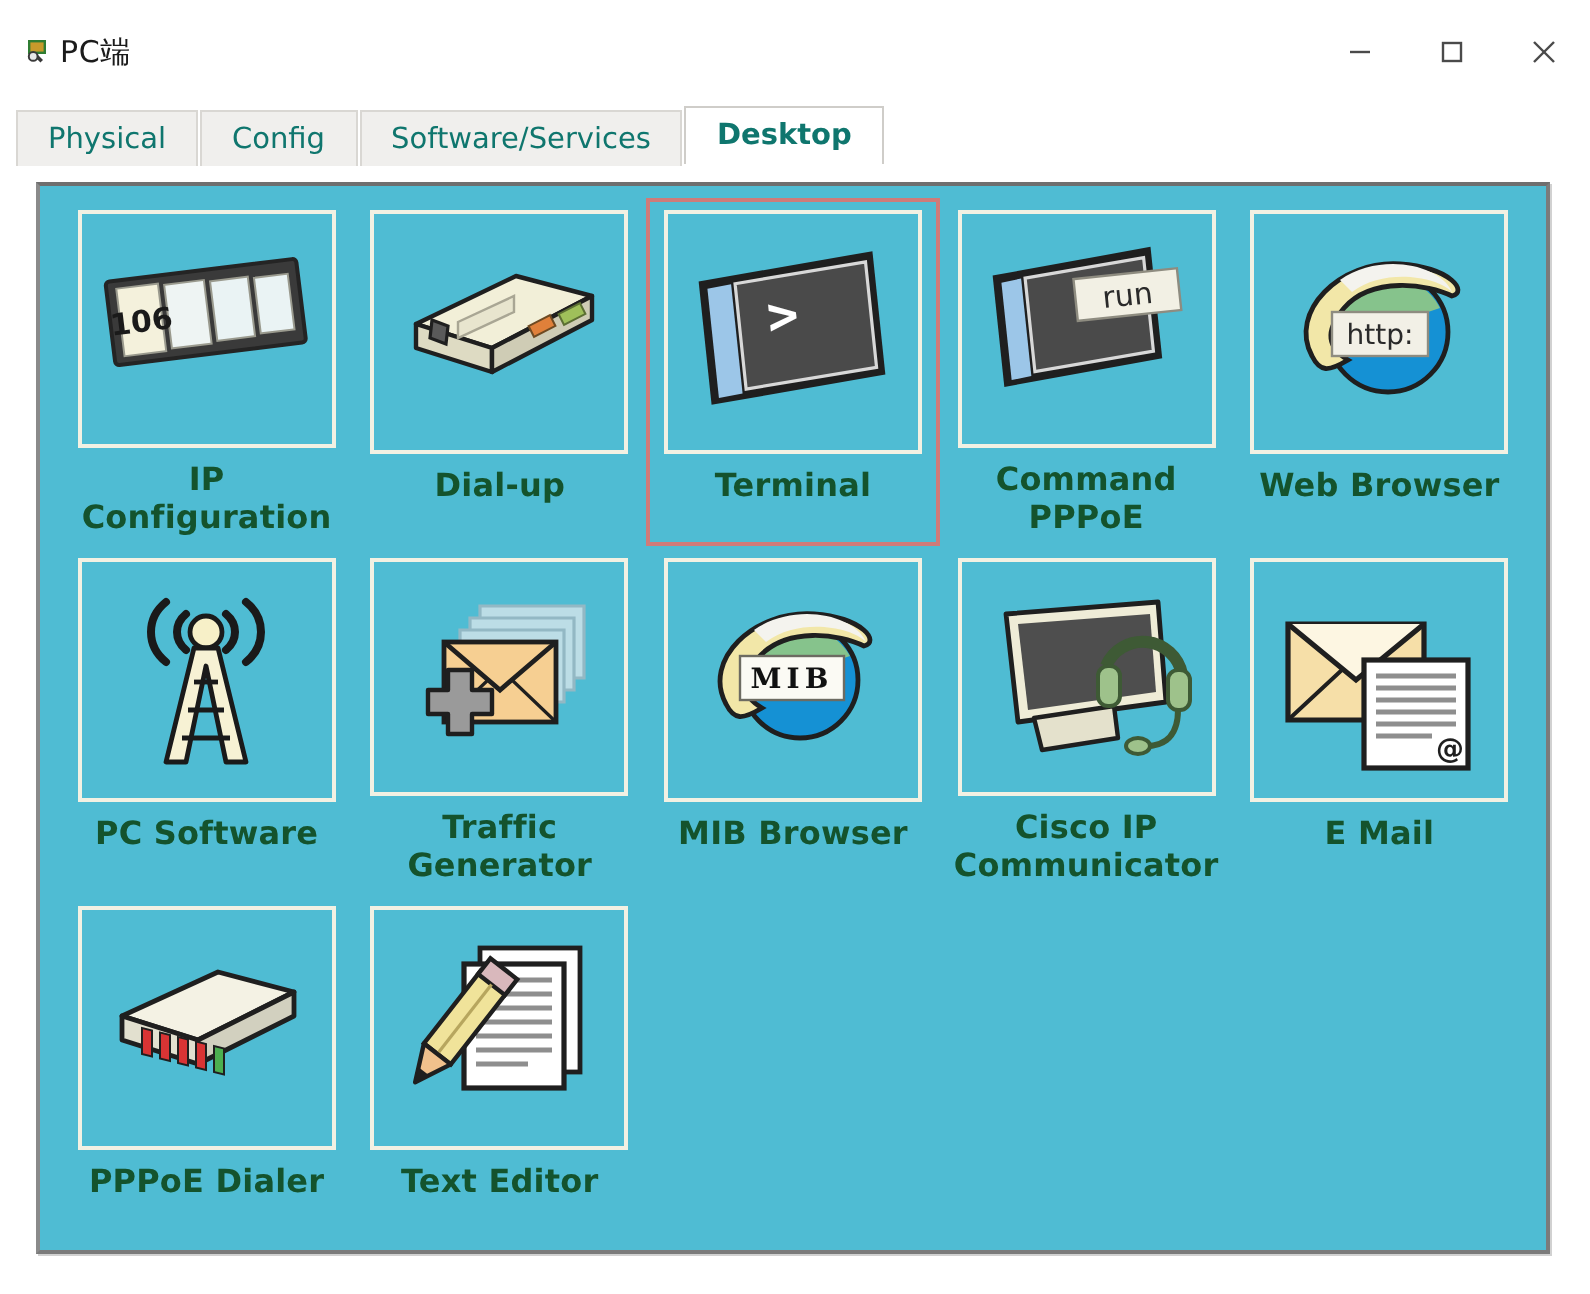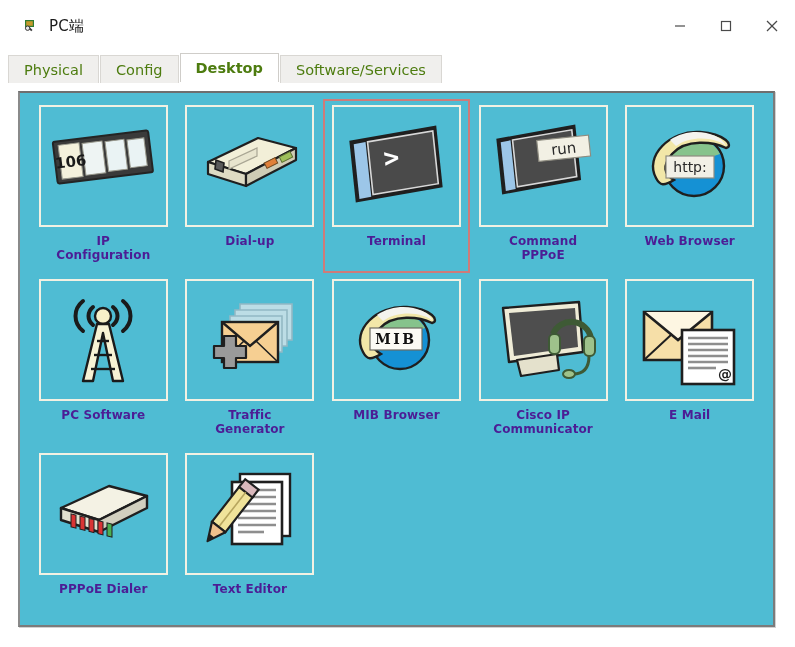--- a/index.html
+++ b/index.html
@@ -18,22 +18,21 @@
   .titlebar {
     position: relative;
     height: 52px;
     background: #ffffff;
     display: flex;
     align-items: center;
   }
   .title-left {
     display: flex;
     align-items: center;
-    padding-left: 23px;
-    gap: 8px;
+    padding-left: 12px;
   }
   .app-icon {
     width: 18px;
     height: 18px;
     position: relative;
     flex: none;
   }
   .app-icon svg { display: block; }
   .title-text {
     font-size: 15px;
@@ -71,21 +70,21 @@
     padding-left: 8px;
     display: flex;
     align-items: flex-end;
     box-sizing: border-box;
   }
   .tab {
     height: 28px;
     line-height: 28px;
     padding: 0 15px;
     font-size: 14.5px;
-    color: #4d7c0f;
+    color: #0f766e;
     background: #f0efed;
     border: 1px solid #d9d7d3;
     border-bottom: none;
     box-sizing: border-box;
     white-space: nowrap;
     cursor: default;
     margin-right: 1px;
     position: relative;
     top: 1px;
   }
@@ -149,23 +148,23 @@
     border: 2px solid #f2f1e3;
     box-sizing: border-box;
     display: flex;
     align-items: center;
     justify-content: center;
     position: relative;
   }
   .iconbox svg { display: block; }
   .cell-label {
     margin-top: 7px;
-    font-size: 12px;
+    font-size: 16px;
     font-weight: bold;
-    color: #4c1d95;
+    color: #14532d;
     text-align: center;
     line-height: 1.18;
     max-width: 140px;
     letter-spacing: .1px;
   }
   .cell-label .l2 { display: block; }
 </style>
 </head>
 <body>
 
@@ -197,22 +196,22 @@
           <line x1="3" y1="3" x2="13" y2="13" stroke="#4a4a4a" stroke-width="1.2"></line>
           <line x1="13" y1="3" x2="3" y2="13" stroke="#4a4a4a" stroke-width="1.2"></line>
         </svg>
     </div>
   </div>
 </div>
 
 <div class="tabstrip">
   <div class="tab"><span>Physical</span></div>
   <div class="tab"><span>Config</span></div>
+  <div class="tab"><span>Software/Services</span></div>
   <div class="tab active"><span>Desktop</span></div>
-  <div class="tab"><span>Software/Services</span></div>
 </div>
 <div class="tabs-rule"></div>
 
 <div class="panel-wrap">
 <div class="desktop-panel">
   <div class="grid">
 
     <div class="cell">
       <div class="iconbox">
         <span>

